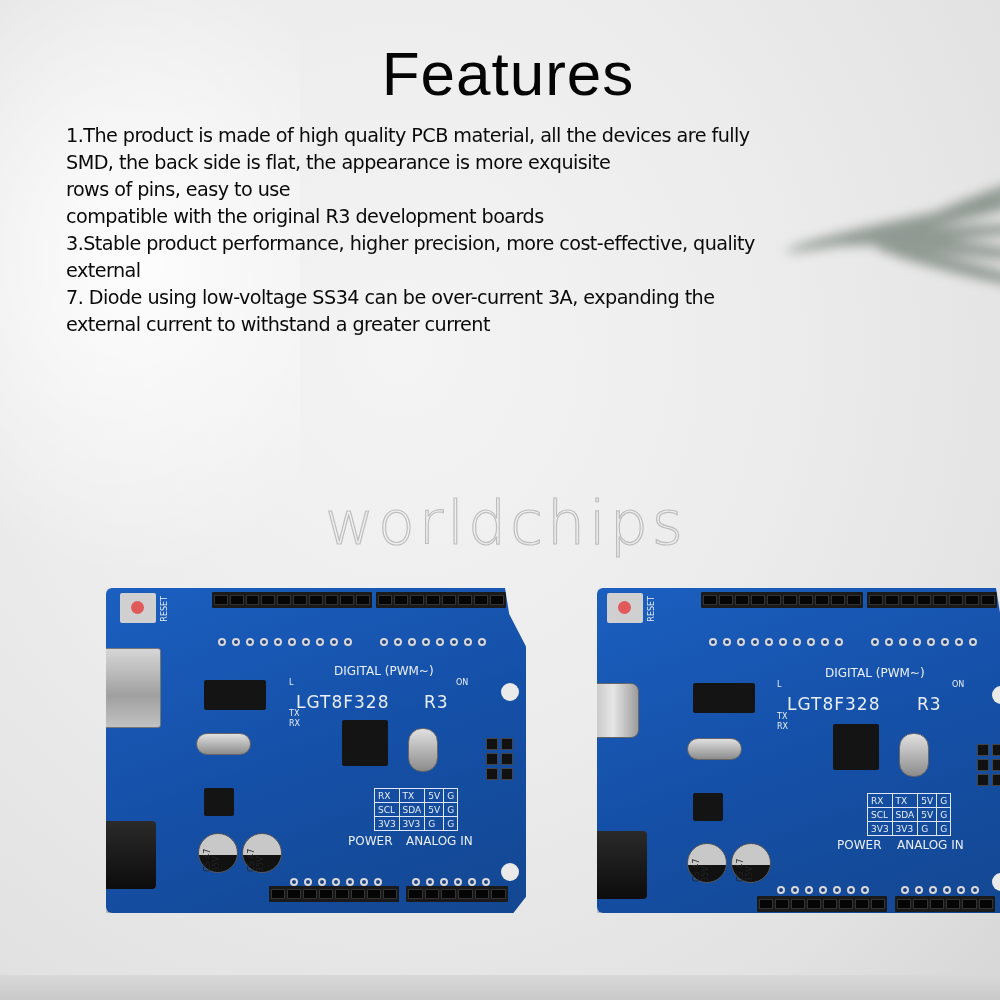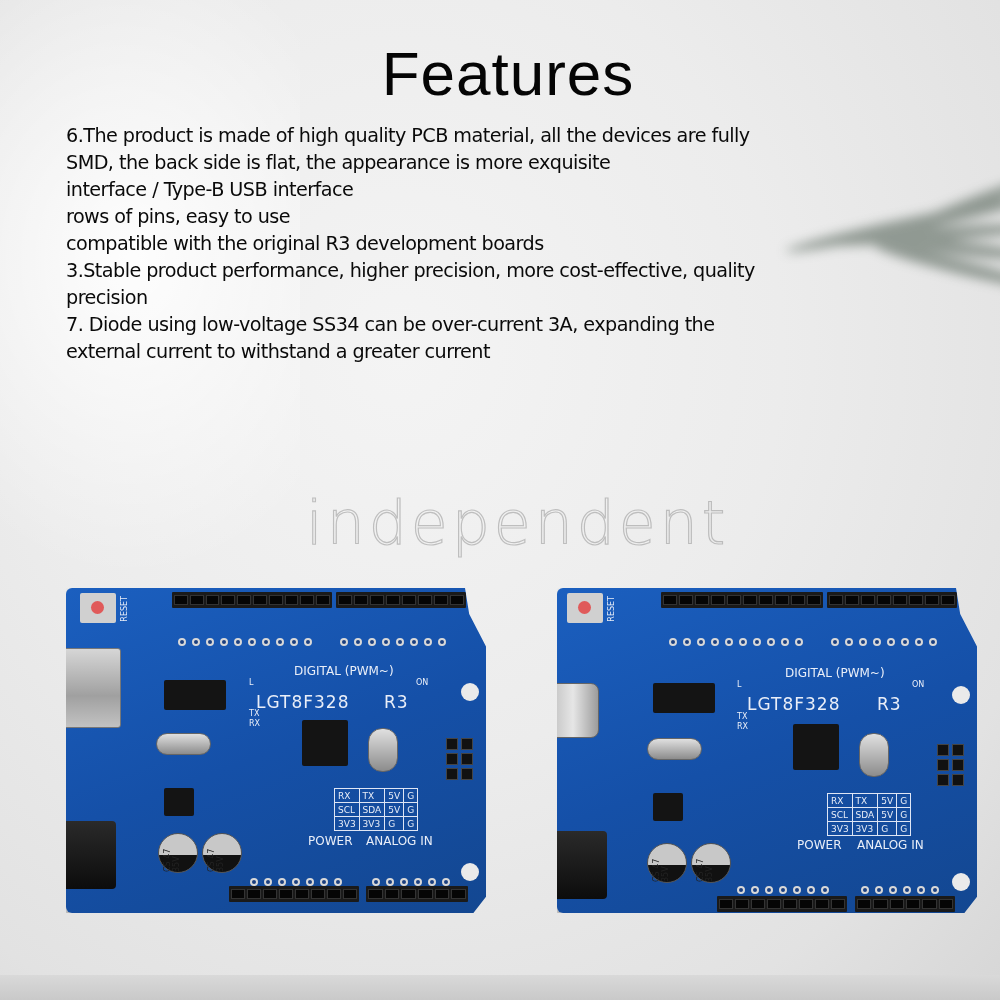--- a/index.html
+++ b/index.html
@@ -45,20 +45,21 @@
     letter-spacing: 4px;
   }
 
   
   .board {
     position: absolute; width: 420px; height: 325px;
     background: linear-gradient(160deg, #1b5fbf 0%, #1550a8 50%, #134791 100%);
     border-radius: 6px;
     box-shadow: 0 6px 8px rgba(0,0,0,0.35);
     clip-path: polygon(0 0, 95% 0, 96% 8%, 100% 18%, 100% 95%, 97% 100%, 0 100%);
+    margin-left: 40px;
   }
   .board1 { left: 66px; top: 588px; }
   .board2 { left: 557px; top: 588px; }
   .header-strip {
     position: absolute; height: 16px; background: #1a1a1a; border-radius: 1px;
     display: flex; gap: 2px; padding: 3px 2px;
   }
   .header-strip span { flex: 1; background: #050505; border: 1px solid #333; }
   .pin-row { position: absolute; display: flex; gap: 6px; }
   .pin { width: 8px; height: 8px; border-radius: 50%; border: 2px solid #d8d8d8; background: #1a3f80; }
@@ -104,32 +105,31 @@
   <div class="leaf-blade" style="right:0;top:70px;width:230px;transform:rotate(-4deg);"></div>
   <div class="leaf-blade" style="right:0;top:100px;width:200px;transform:rotate(6deg);"></div>
   <div class="leaf-blade" style="right:0;top:130px;width:170px;transform:rotate(14deg);"></div>
   <div class="leaf-blade" style="right:0;top:20px;width:180px;transform:rotate(-22deg);"></div>
 </div>
 <div class="bg-floor"></div>
 
 <h1 class="title">Features</h1>
 
 <div class="features">
-  <div class="feature-line">6.The product is made of high quality PCB material, all the devices are fully</div>
+  <div class="feature-line">1.The product is made of high quality PCB material, all the devices are fully</div>
   <div class="feature-line">SMD, the back side is flat, the appearance is more exquisite</div>
-  <div class="feature-line">interface / Type-B USB interface</div>
   <div class="feature-line">rows of pins, easy to use</div>
   <div class="feature-line">compatible with the original R3 development boards</div>
   <div class="feature-line">3.Stable product performance, higher precision, more cost-effective, quality</div>
-  <div class="feature-line">precision</div>
+  <div class="feature-line">external</div>
   <div class="feature-line">7. Diode using low-voltage SS34 can be over-current 3A, expanding the</div>
   <div class="feature-line">external current to withstand a greater current</div>
 </div>
 
-<div class="watermark">independent</div>
+<div class="watermark">worldchips</div>
 
 <div class="board board1">
   <div class="header-strip" style="left:106px;top:4px;width:160px;">
       <span></span>
       <span></span>
       <span></span>
       <span></span>
       <span></span>
       <span></span>
       <span></span>

